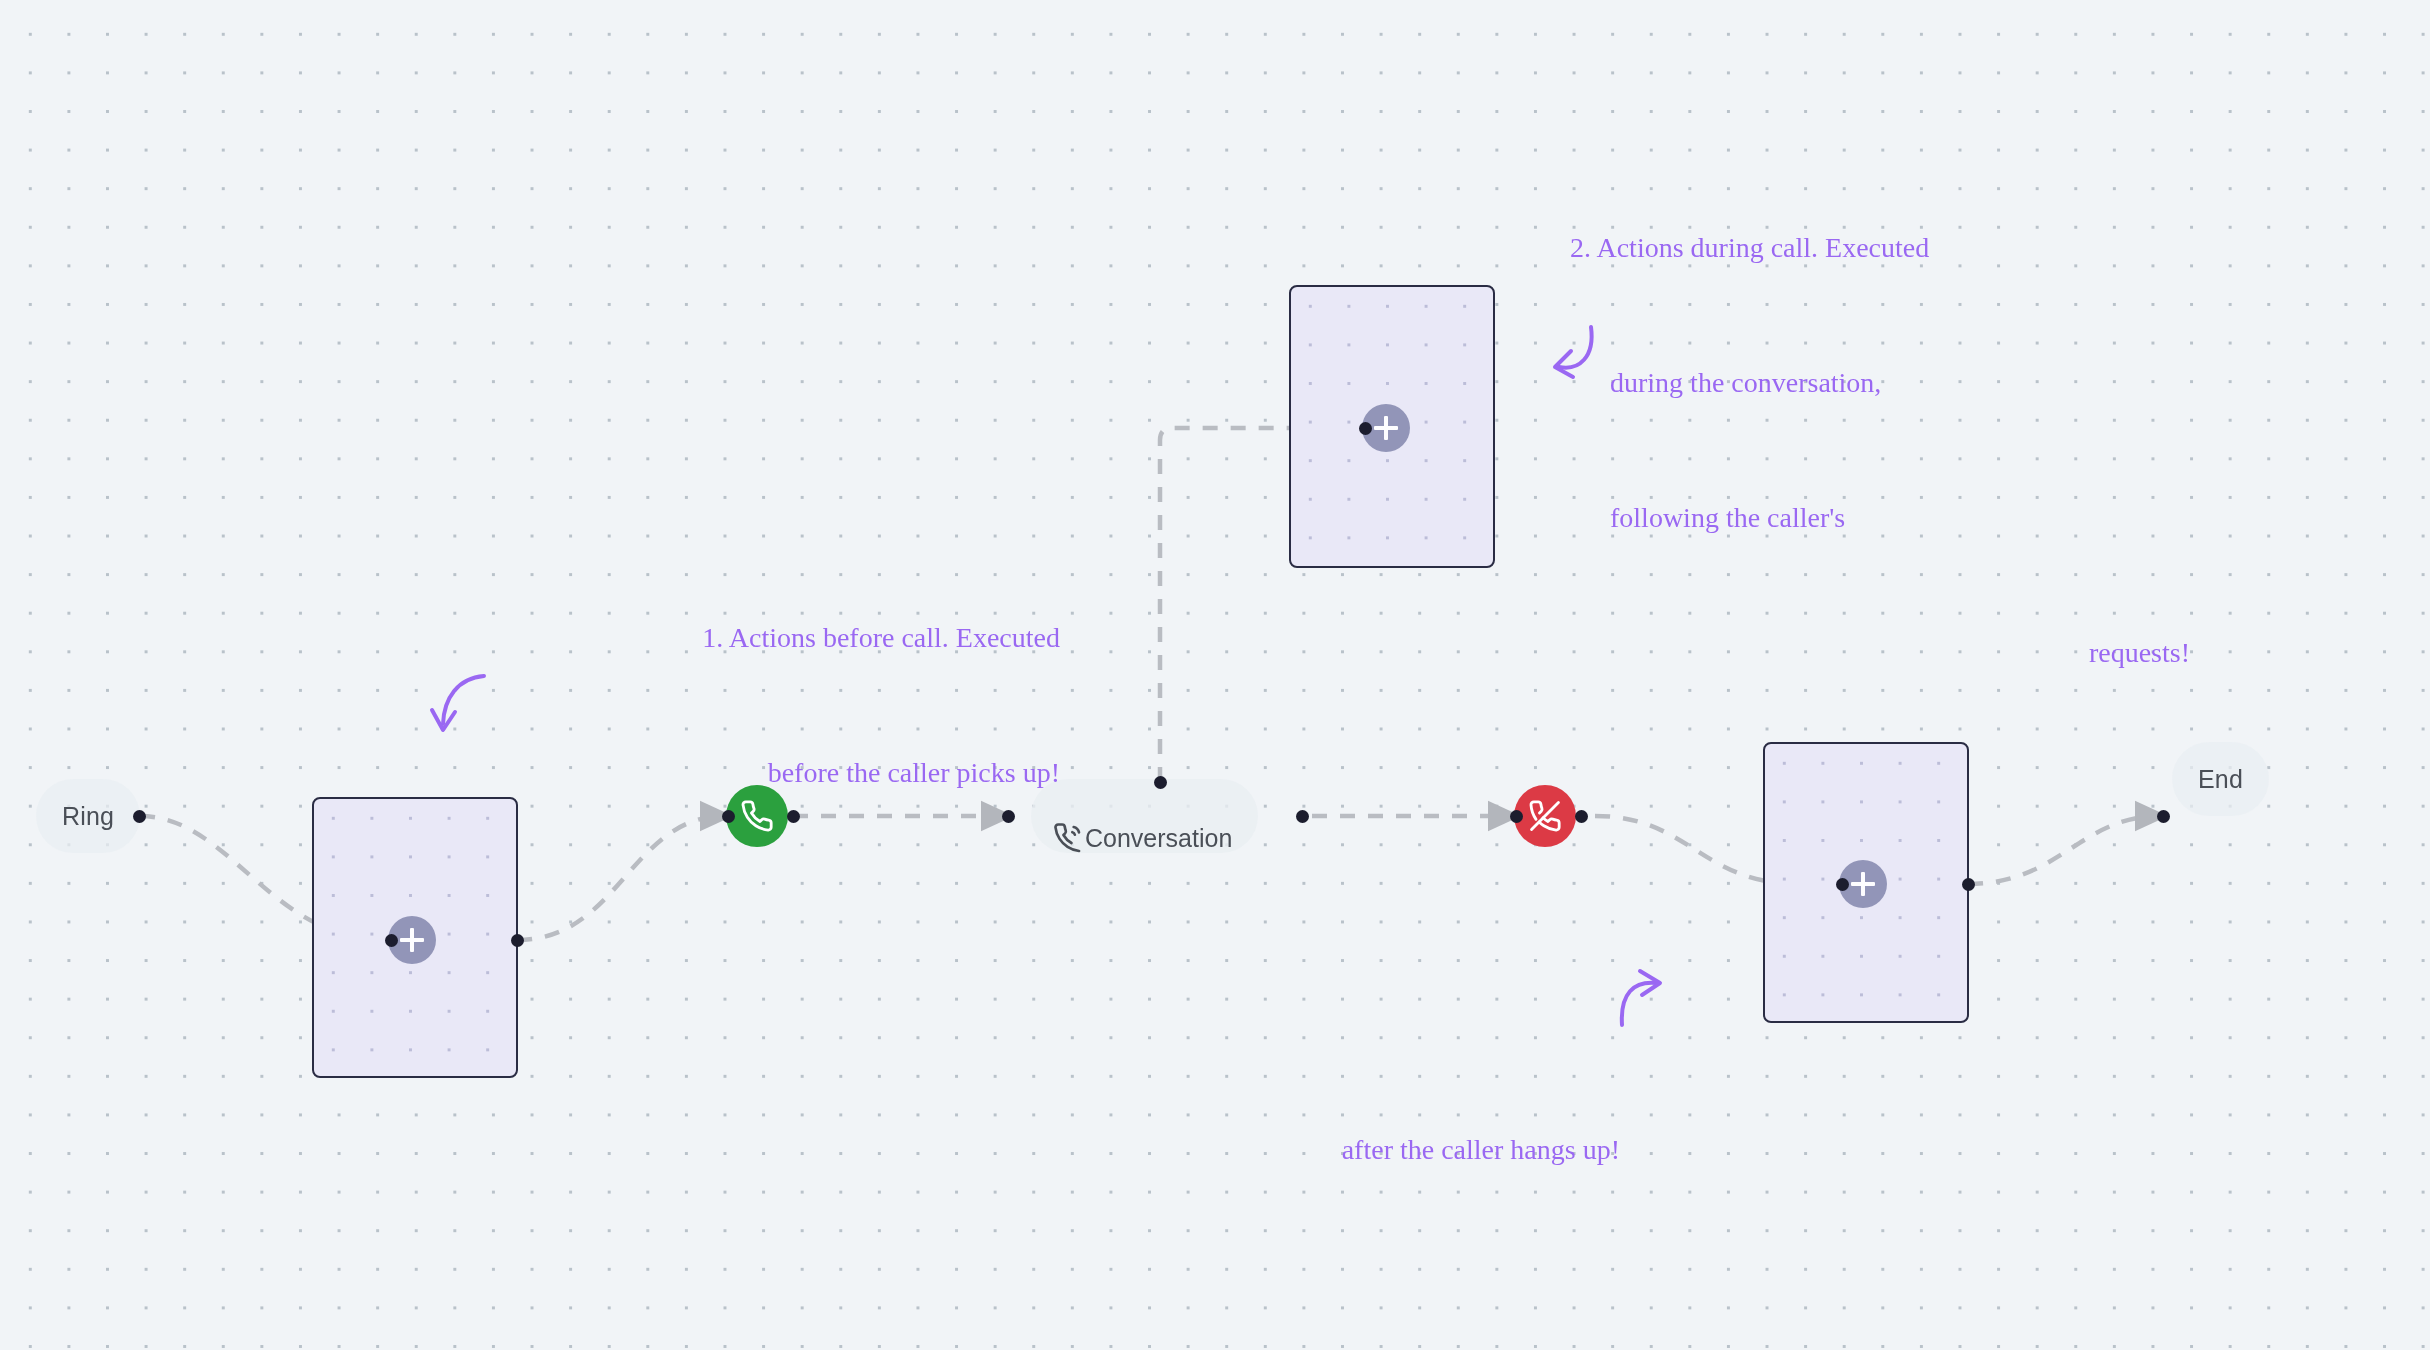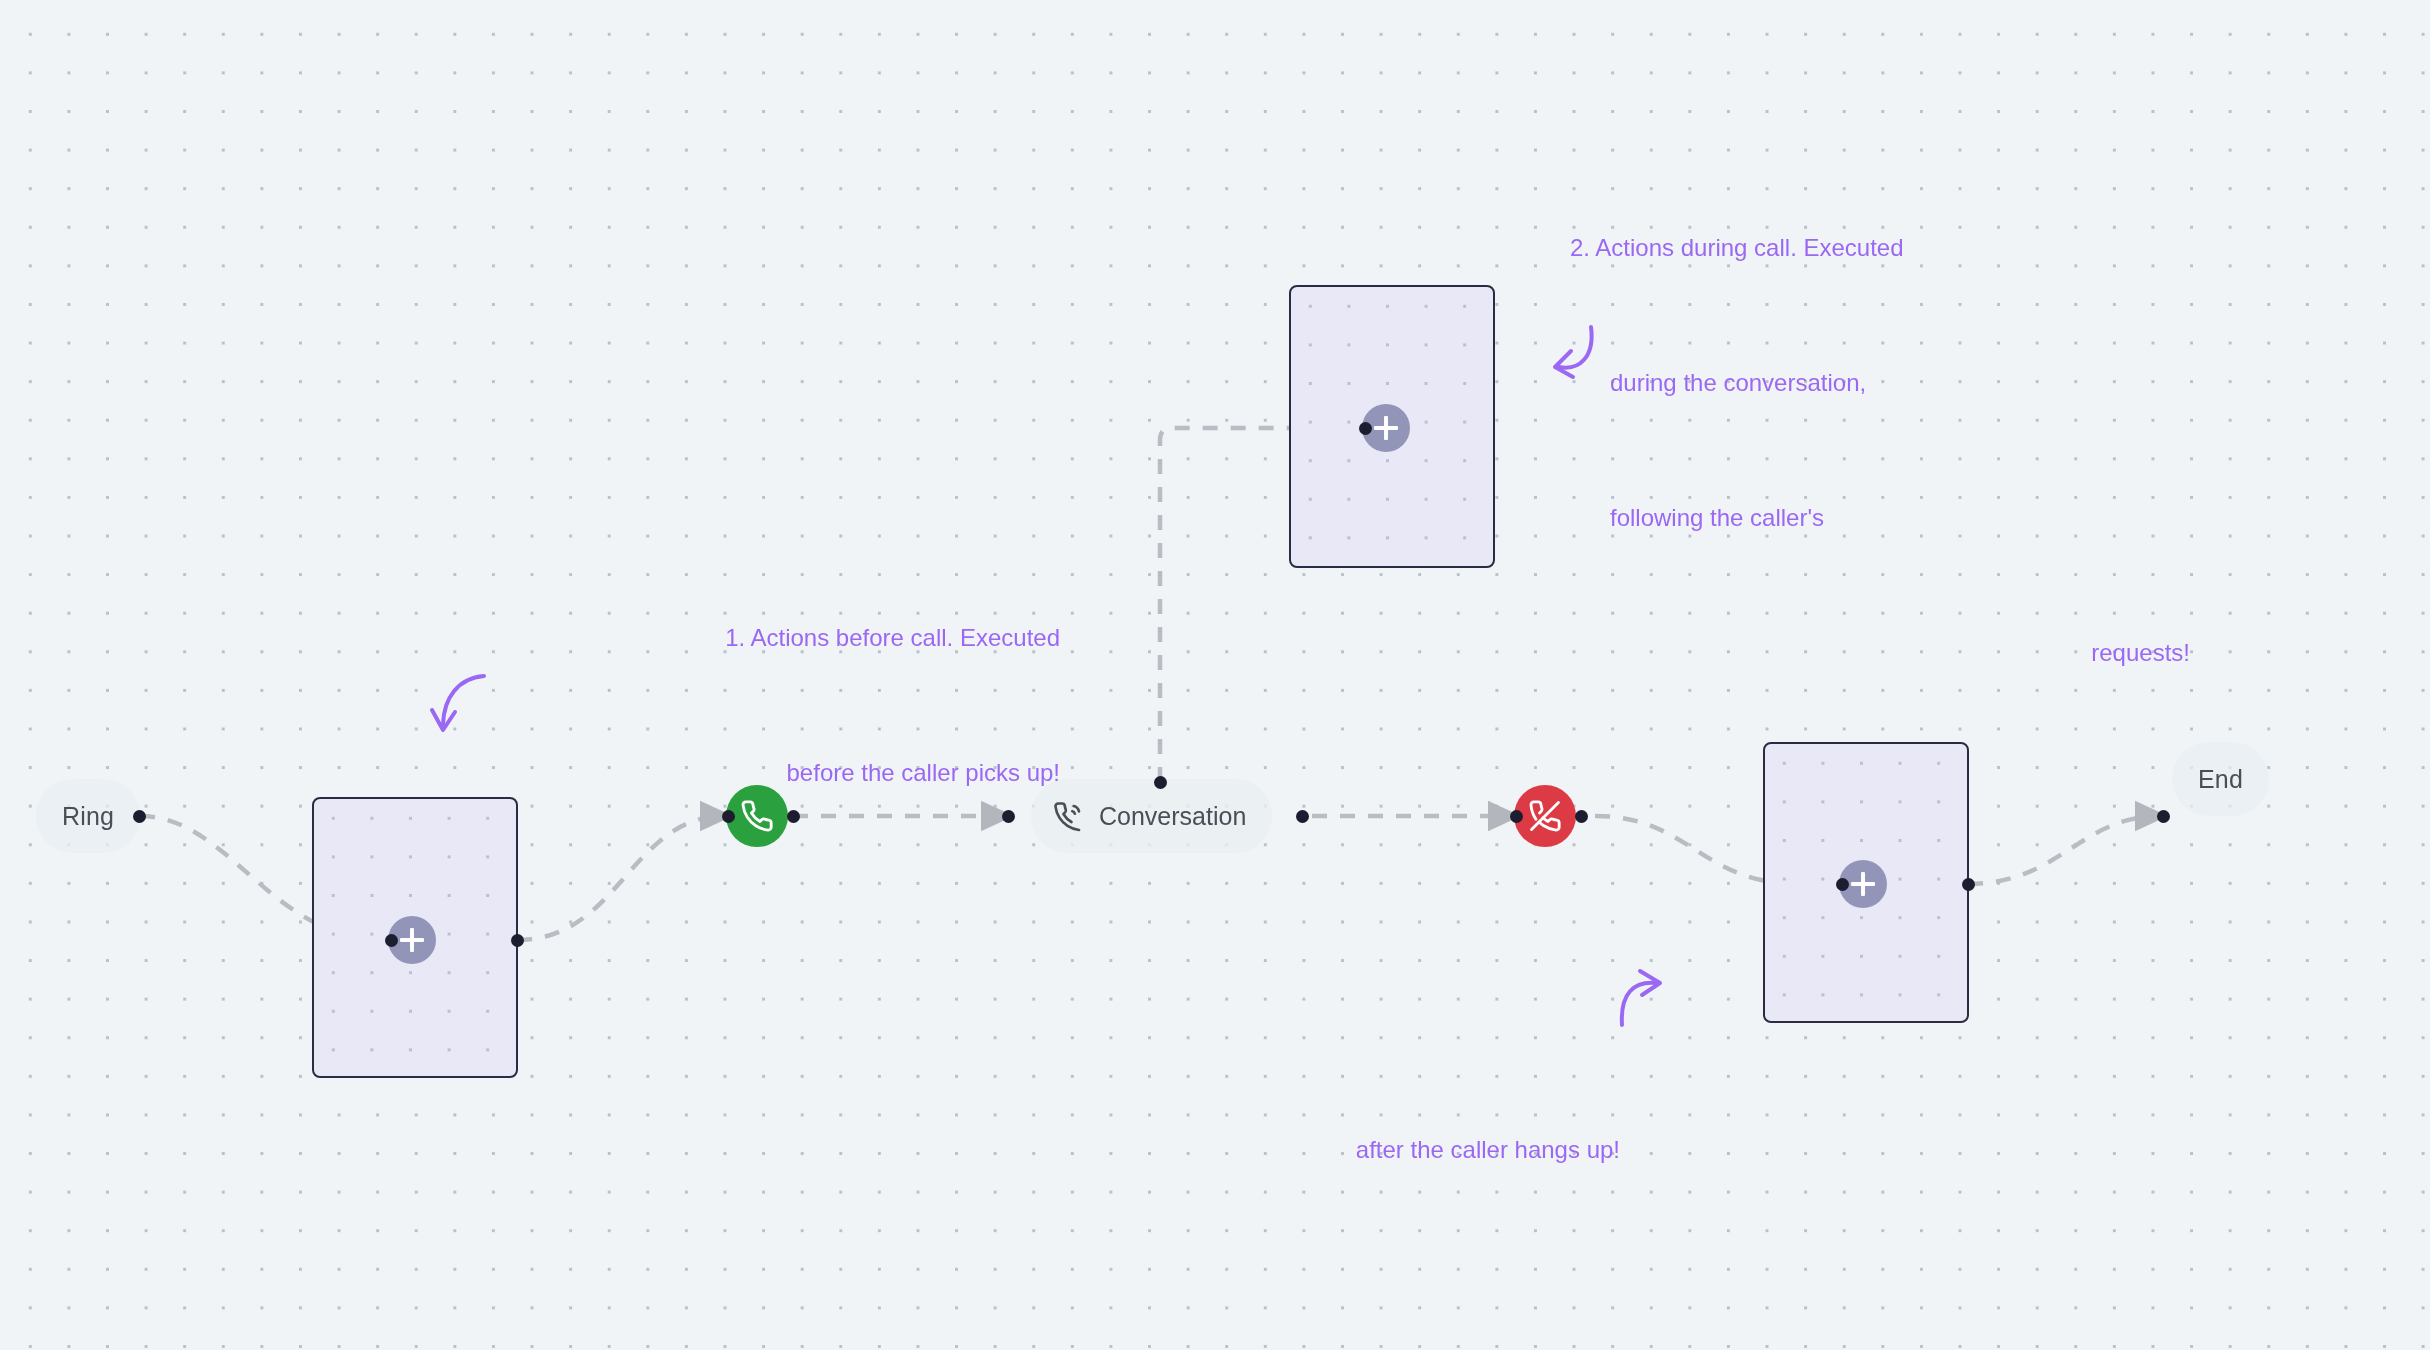--- a/index.html
+++ b/index.html
@@ -69,22 +69,21 @@
     color: #4a4f57;
     font-size: 25px;
     letter-spacing: .2px;
     white-space: nowrap;
     box-sizing: border-box;
   }
 
   
   .conv-pill {
     display: flex;
-    align-items: center;
-    gap: 14px;
+    align-items: flex-end;
     height: 74px;
     padding: 0 26px 0 22px;
     border-radius: 37px;
     background: rgba(233,238,242,0.78);
     color: #4a4f57;
     font-size: 25px;
     white-space: nowrap;
     box-sizing: border-box;
   }
   .conv-pill svg { display: block; }
@@ -138,22 +137,22 @@
     position: absolute;
     left: 0; top: 0;
     width: 2430px;
     height: 1350px;
     z-index: 9;
     pointer-events: none;
   }
   .note {
     position: absolute;
     color: #9a68f2;
-    font-family: Liberation Sans, sans-serif;
-    font-size: 24px;
+    font-family: Liberation Serif, serif;
+    font-size: 28px;
     line-height: 45px;
     white-space: pre;
     pointer-events: auto;
   }
   .note.right { text-align: right; }
   .note .ln { display: block; }
   .doodle { position: absolute; pointer-events: none; }
 </style>
 </head>
 <body>

